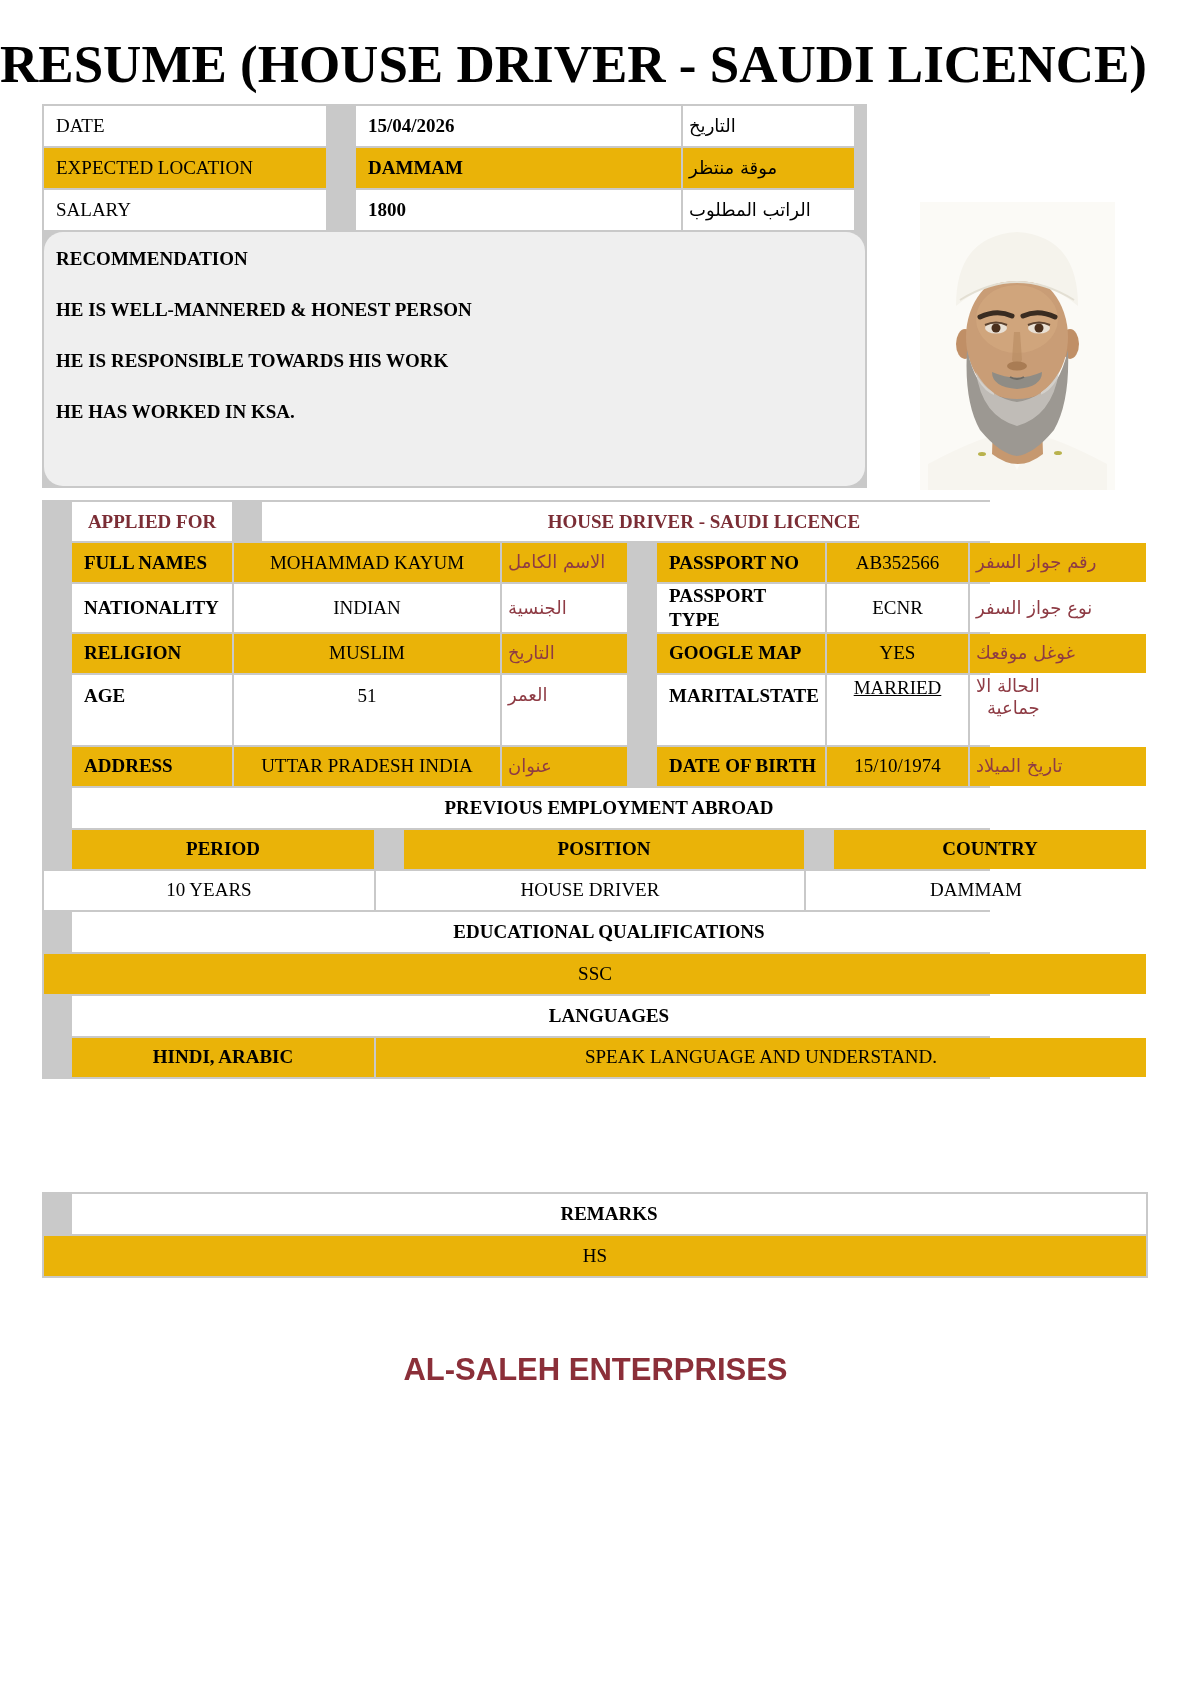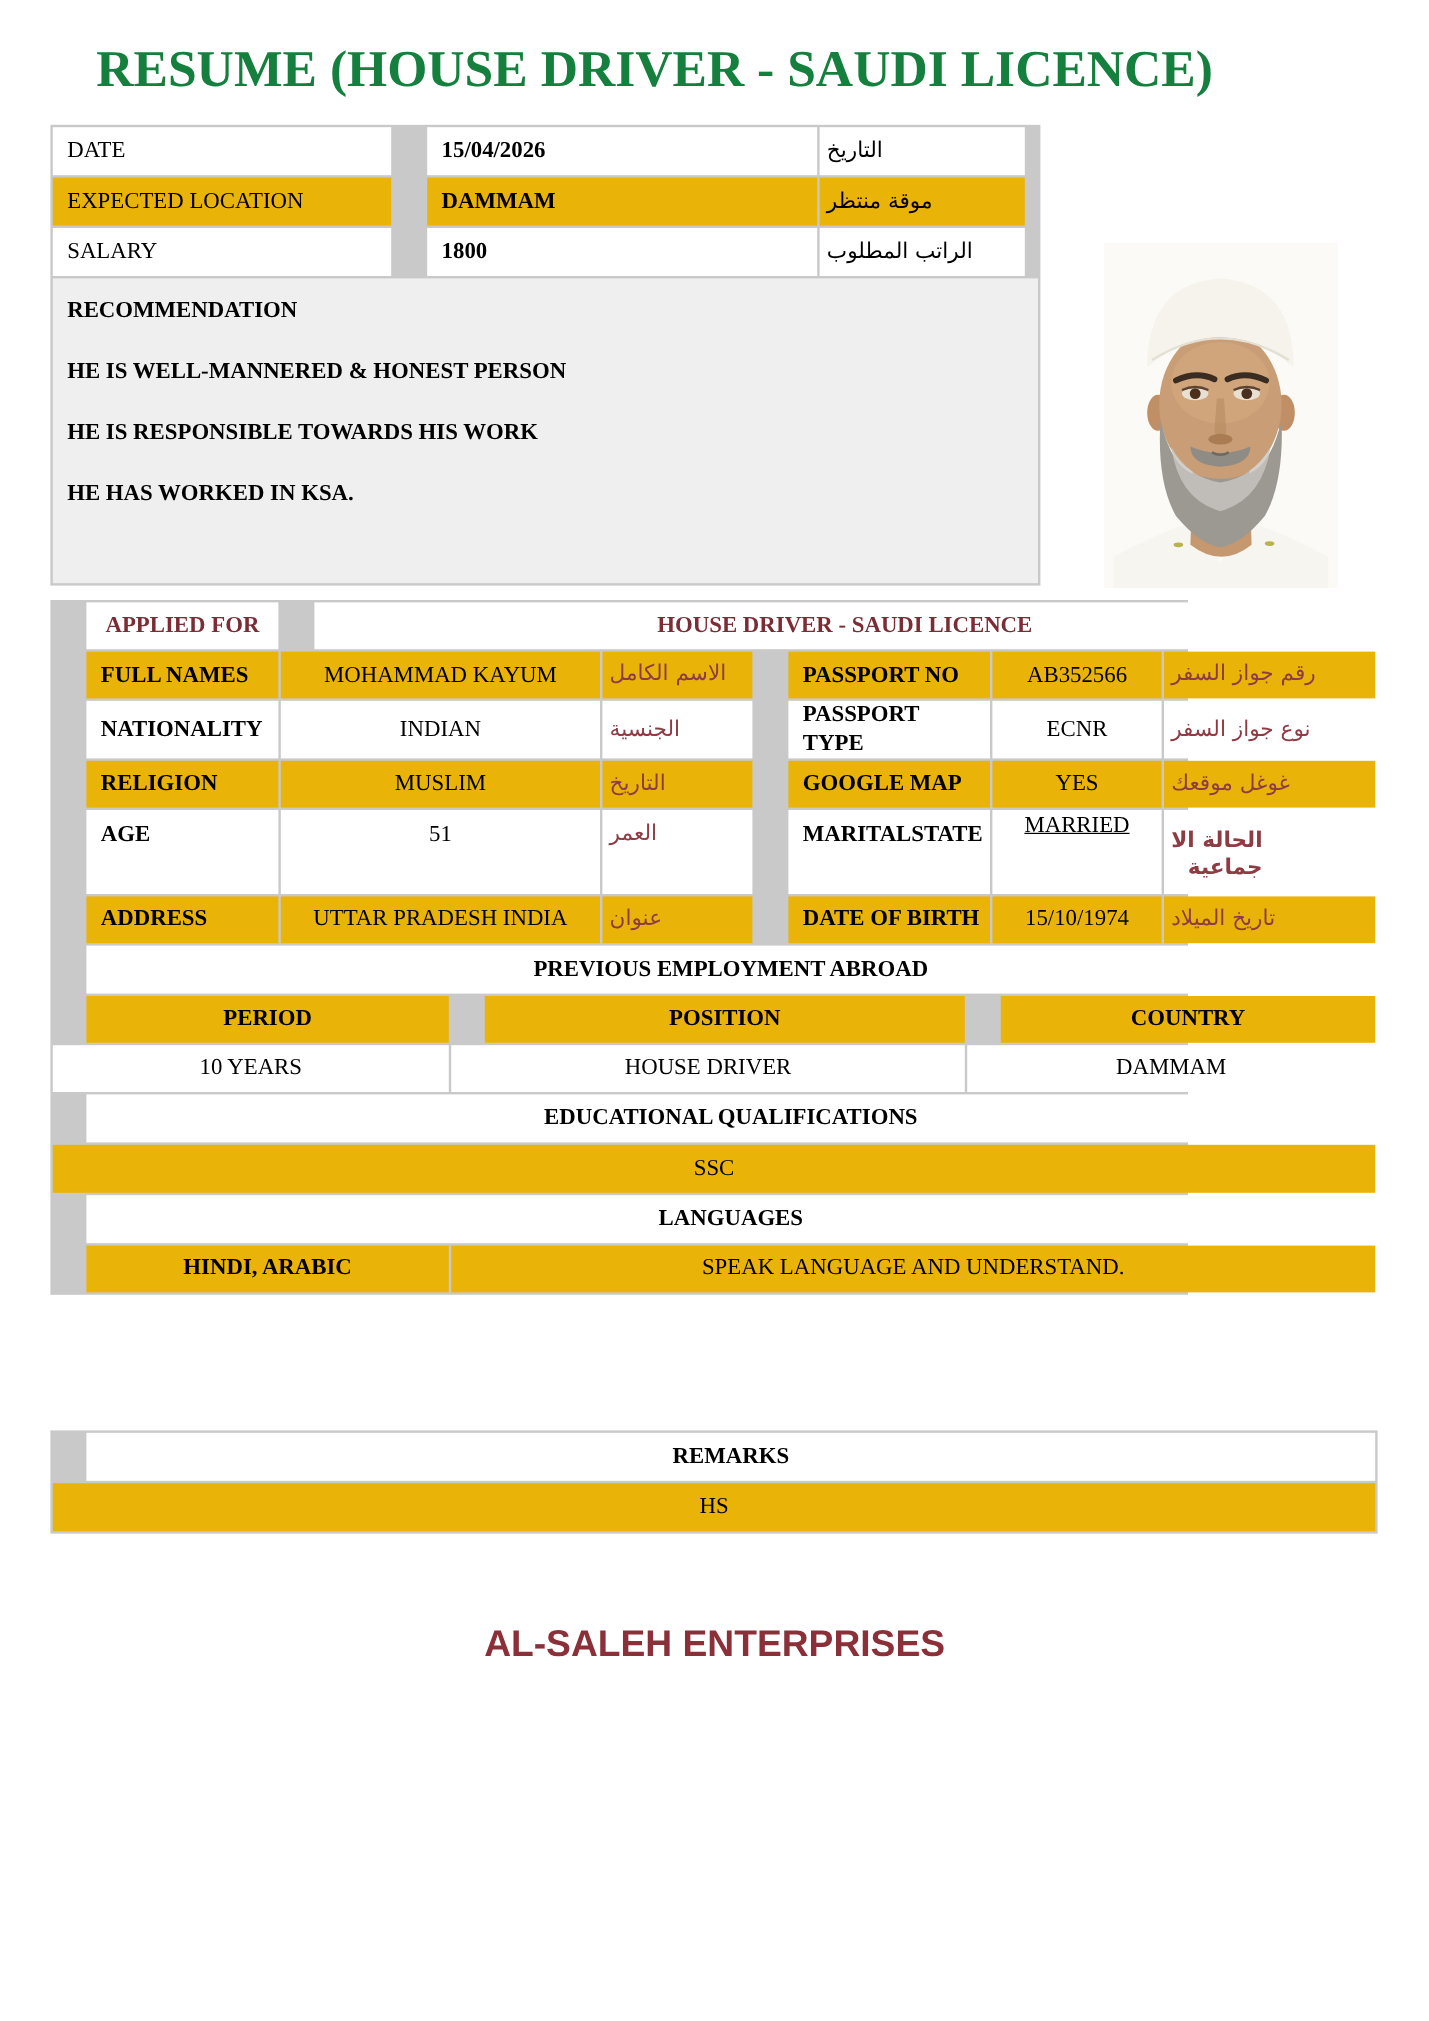--- a/index.html
+++ b/index.html
@@ -1,38 +1,38 @@
 <!DOCTYPE html>
 <html><head>
 <meta charset="utf-8">
 <style>
   html,body{margin:0;padding:0;background:#ffffff;}
   .page{position:relative;width:1191px;height:1684px;background:#ffffff;
         font-family:"Liberation Serif",serif;color:#000;overflow:hidden;}
 
   .title{position:absolute;top:34px;left:0;width:1091px;text-align:center;
-         font-size:43px;font-weight:bold;color:#15803d;white-space:nowrap;}
+         font-size:53px;font-weight:bold;color:#000000;white-space:nowrap;}
 
   
   .tbl{position:absolute;background:#c9c9c9;padding:2px;display:flex;flex-direction:column;gap:2px;box-sizing:border-box;}
   .row{display:grid;gap:2px;}
   .cell{display:flex;align-items:center;background:#ffffff;font-size:19px;line-height:1.25;box-sizing:border-box;}
   .row.g .cell{background:#eab308;}
   .al{justify-content:flex-start;padding-left:12px;padding-right:6px;text-align:left;}
   .ac{justify-content:center;text-align:center;padding:0 4px;}
   .ar{justify-content:flex-end;padding-right:12px;padding-left:6px;text-align:right;}
   .b{font-weight:bold;margin-left:28px;}
   .maroon{color:#7b2d35;}
   .arabic{font-family:"DejaVu Sans",sans-serif;font-size:18px;direction:rtl;white-space:pre-line;}
   .arabic2{color:#8e3b44;}
 
   
   .t1{left:42px;top:104px;width:825px;}
   .t1 .row{grid-template-columns:282px 353px 171px;min-height:40px;}
-  .recommendation{background:#efefef;height:254px;padding:16px 12px 0 12px;box-sizing:border-box;}
+  .recommendation{background:#efefef;height:254px;padding:16px 12px 0 12px;box-sizing:border-box;border-radius:19px;}
   .recommendation p{margin:0 0 29px 0;font-size:19px;font-weight:bold;}
 
   
   .photo{position:absolute;left:920px;top:202px;width:195px;height:288px;}
 
   
   .t2{left:42px;top:500px;width:948px;}
   .t2 .r6{grid-template-columns:188px 266px 125px 196px 141px 176px;min-height:39px;}
   .t2 .r6.tall{min-height:70px;}
   .t2 .r3{grid-template-columns:330px 428px 340px;min-height:39px;}
@@ -147,21 +147,21 @@
       <div class="cell ac">YES</div>
       <div class="cell ar arabic arabic2">غوغل موقعك</div>
     </div>
 
     <div class="row r6 tall">
       <div class="cell al b" style="align-items:flex-start;padding-top:9px;">AGE</div>
       <div class="cell ac" style="align-items:flex-start;padding-top:9px;">51</div>
       <div class="cell ar arabic arabic2" style="align-items:flex-start;padding-top:9px;">العمر</div>
       <div class="cell al b" style="align-items:flex-start;padding-top:9px;">MARITALSTATE</div>
       <div class="cell ac" style="align-items:flex-start;padding-top:1px;text-decoration:underline;">MARRIED</div>
-      <div class="cell ar arabic arabic2" style="align-items:flex-start;padding-top:15px;font-weight:bold;">الحالة الا
+      <div class="cell ar arabic arabic2" style="align-items:flex-start;padding-top:0;">الحالة الا
 جماعية</div>
     </div>
 
     <div class="row r6 g">
       <div class="cell al b">ADDRESS</div>
       <div class="cell ac">UTTAR PRADESH INDIA</div>
       <div class="cell ar arabic arabic2">عنوان</div>
       <div class="cell al b">DATE OF BIRTH</div>
       <div class="cell ac">15/10/1974</div>
       <div class="cell ar arabic arabic2">تاريخ الميلاد</div>

